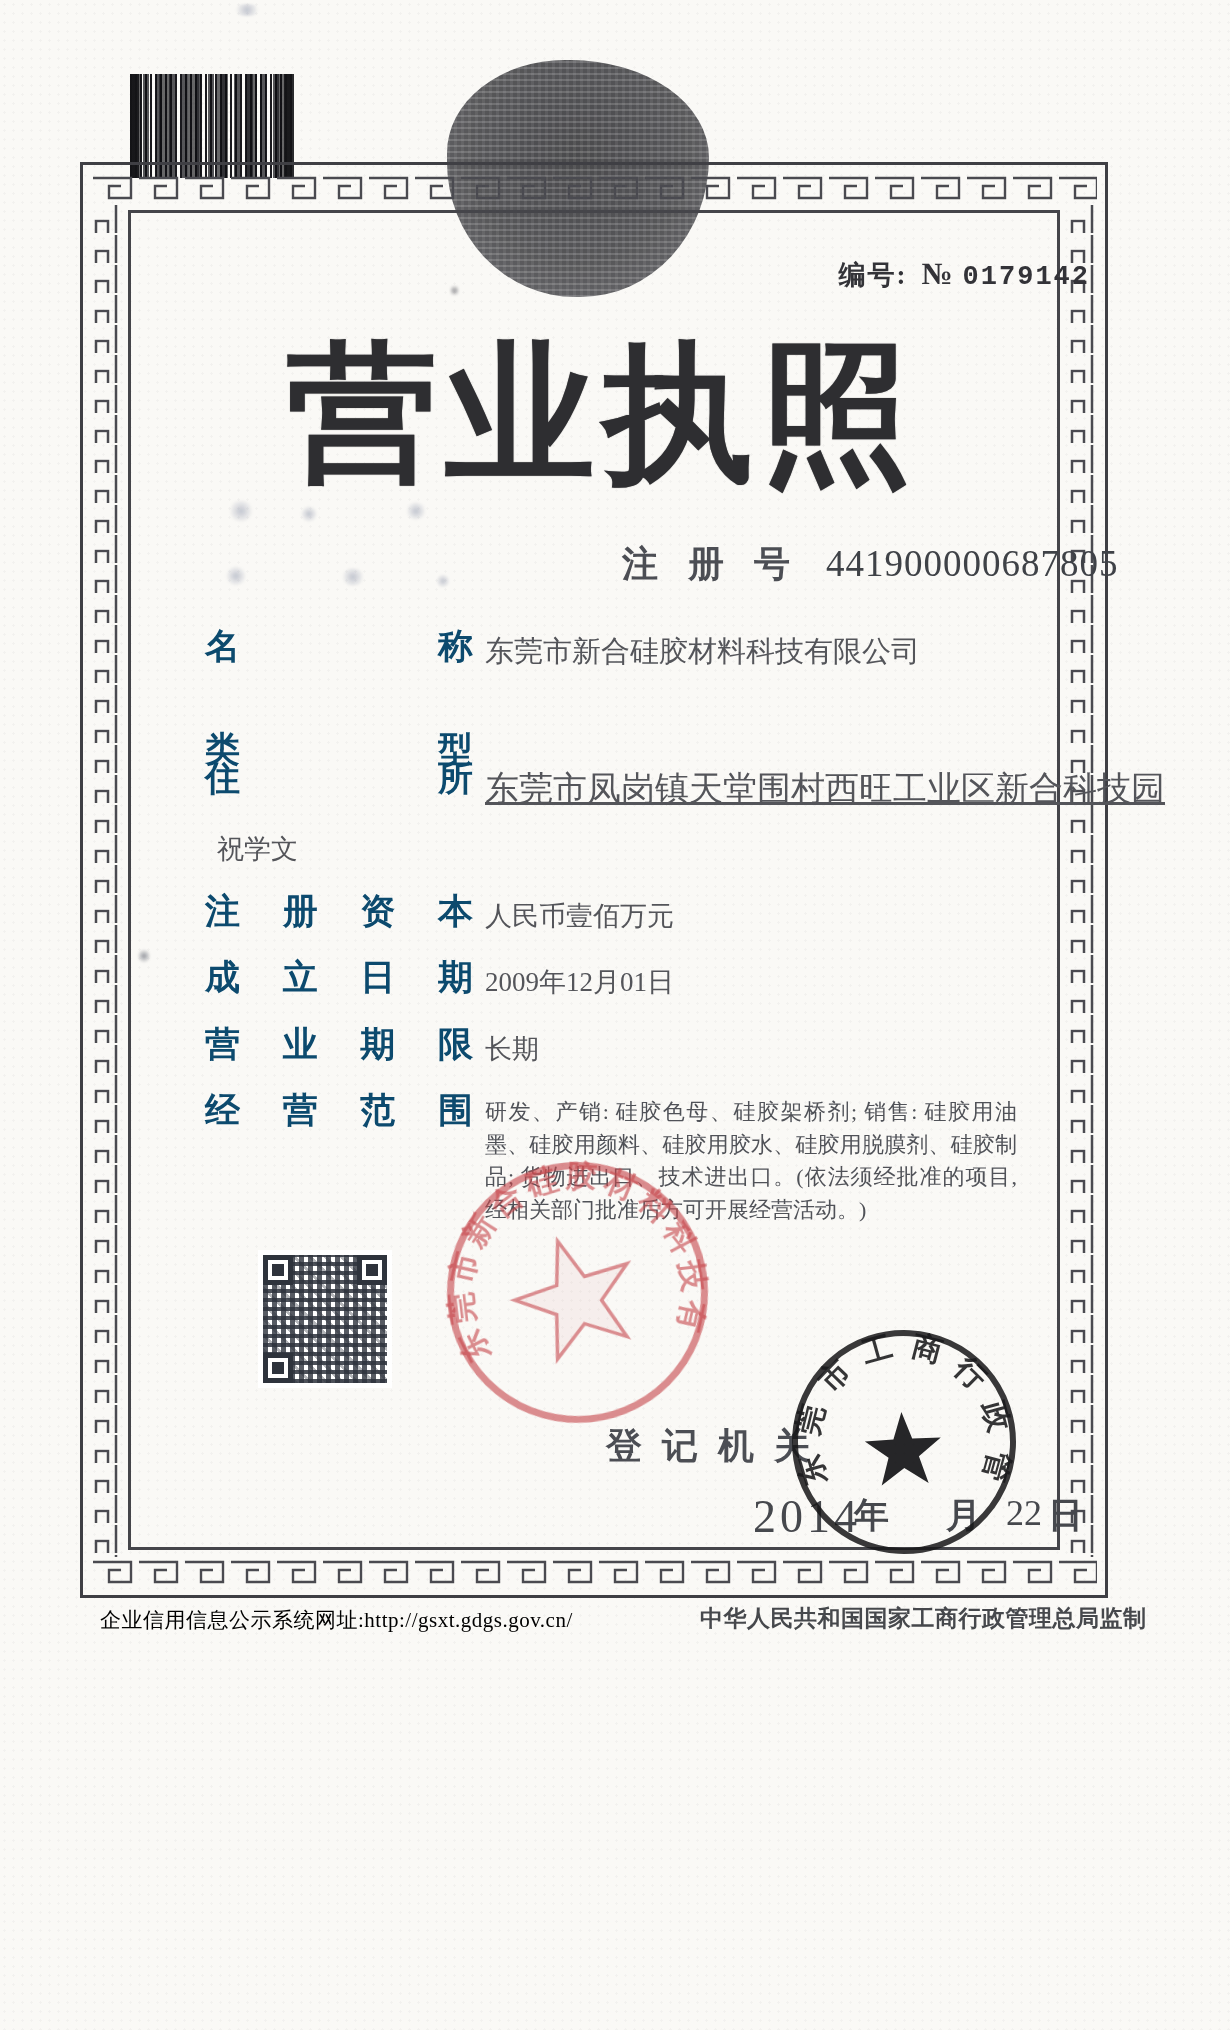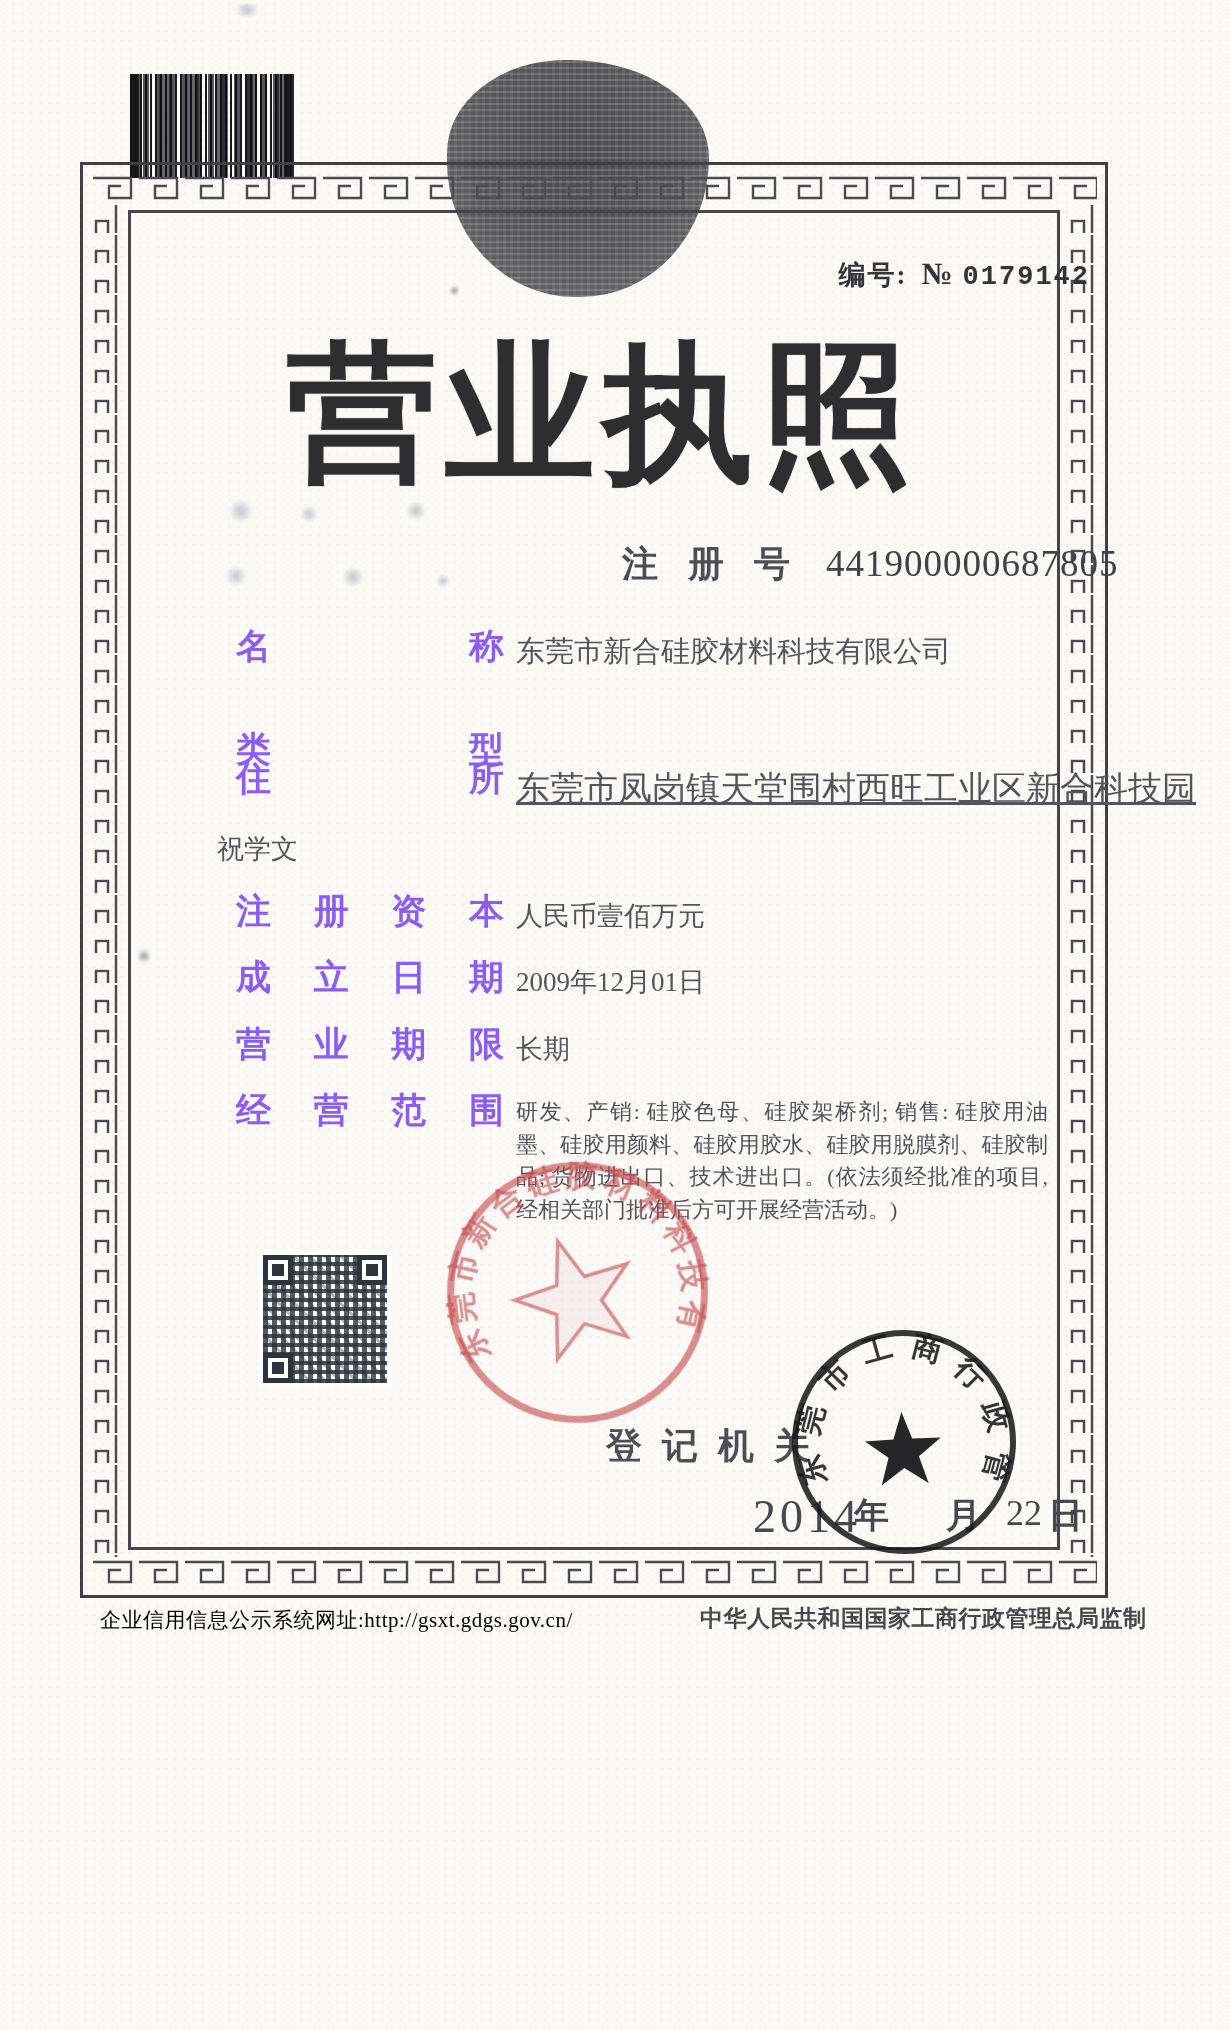--- a/index.html
+++ b/index.html
@@ -53,22 +53,22 @@
     font-weight:800;letter-spacing:8px;color:#2e2e31;white-space:nowrap;
     text-shadow:0 0 1px rgba(46,46,49,.7);
   }
   
   .regline{position:absolute;left:622px;top:540px;white-space:nowrap;text-align:right;}
   .regline .rlabel{font-size:36px;font-weight:700;letter-spacing:30px;color:#4c4e54;}
   .regline .rnum{font-size:37px;letter-spacing:1px;color:#3f4247;margin-left:6px;}
   
   .row{position:absolute;left:205px;display:flex;align-items:flex-start;}
   .flabel{
-    width:268px;flex:0 0 268px;font-size:35px;font-weight:700;color:#8b5cf6;
-    text-align:justify;text-align-last:justify;line-height:1.1;margin-left:31px;
+    width:268px;flex:0 0 268px;font-size:35px;font-weight:700;color:#0c4a6e;
+    text-align:justify;text-align-last:justify;line-height:1.1;
   }
   .fvalue{margin-left:12px;color:#54555a;line-height:1.2;padding-top:6px;}
   .v0{font-size:29px;}
   .v1{font-size:26px;padding-top:8px;}
   .v2{font-size:34px;padding-top:9px;text-decoration:underline;}
   .v3,.v4,.v5,.v6{font-size:27px;padding-top:7px;}
   .v7{font-size:22px;width:532px;line-height:1.48;text-align:justify;padding-top:4px;color:#505258;font-family:Liberation Serif, serif;}
   
   .qr{
     position:absolute;left:258px;top:1250px;width:134px;height:138px;background:#fff;

